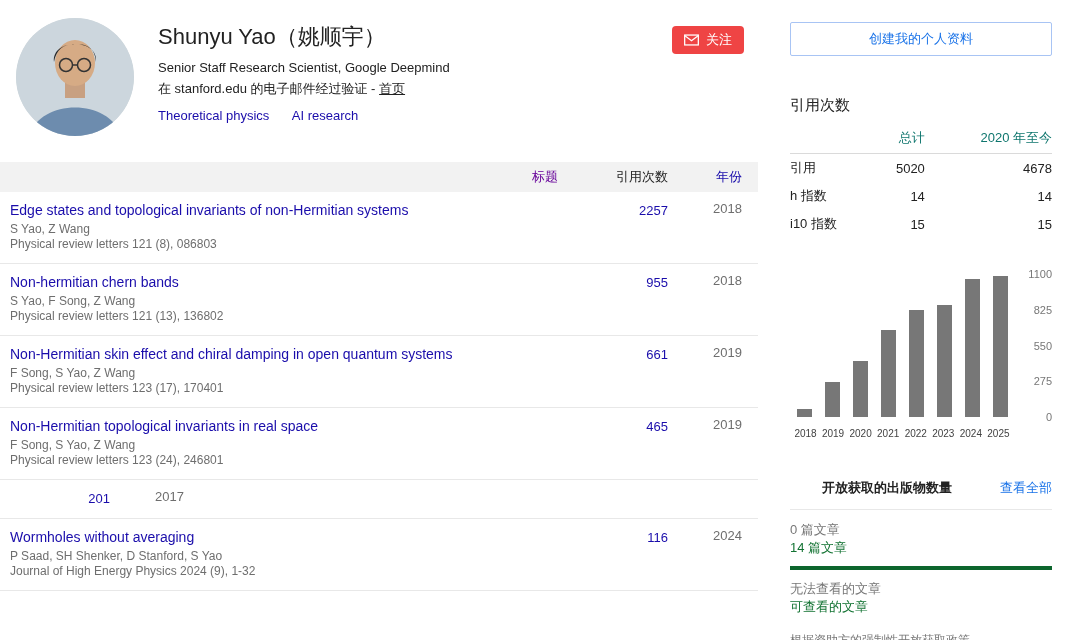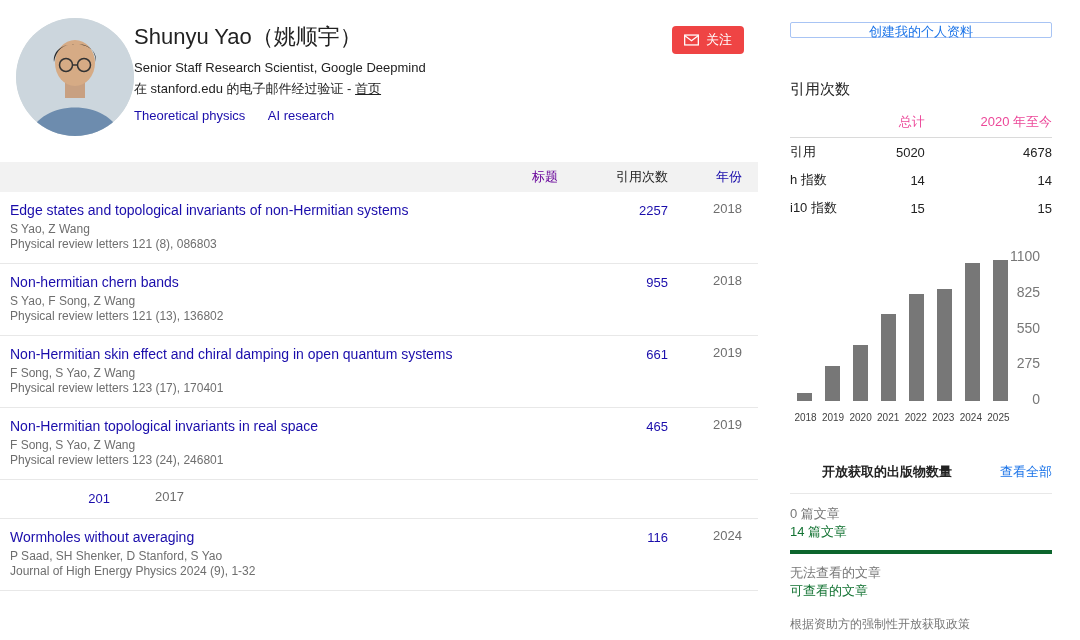--- a/index.html
+++ b/index.html
@@ -5,21 +5,21 @@
   * { box-sizing: border-box; margin: 0; padding: 0; }
   html, body { width: 1080px; height: 640px; overflow: hidden; background: #fff; }
   body { font-family: "Liberation Sans", sans-serif; color: #222; }
   .page { display: flex; width: 1080px; }
 
   
   .main { width: 758px; flex: 0 0 758px; }
 
   .profile-header { display: flex; padding: 18px 8px 26px 16px; }
   .avatar { width: 118px; height: 118px; border-radius: 50%; overflow: hidden; flex: none; cursor: pointer; background: #cfd8dc; }
-  .profile-info { flex: 1; padding-top: 4px; }
+  .profile-info { margin-left: 24px; flex: 1; padding-top: 4px; }
   .name { font-size: 22px; color: #222; margin-bottom: 8px; }
   .affiliation { font-size: 13px; color: #222; margin-bottom: 5px; }
   .verified { font-size: 13px; color: #222; margin-bottom: 8px; }
   .verified a { color: #222; text-decoration: underline; cursor: pointer; }
   .interests a { font-size: 13px; color: #1a0dab; margin-right: 18px; text-decoration: none; cursor: pointer; }
   .follow-btn { align-self: flex-start; margin-top: 8px; margin-right: 6px; background: #ef4444; color: #fff; border: none; border-radius: 4px; height: 28px; padding: 0 12px; font-size: 13px; display: flex; align-items: center; gap: 7px; cursor: pointer; font-family: inherit; flex: none; }
 
   .articles-header { display: flex; align-items: center; background: #f2f2f2; height: 30px; font-size: 13px; }
   .col-title { flex: 1; padding-left: 10px; min-width: 0; }
   .col-cited { width: 110px; text-align: right; flex: none; }
@@ -30,39 +30,39 @@
 
   .article { display: flex; border-bottom: 1px solid #e8e8e8; padding: 9px 0 11px 0; }
   .article-title { font-size: 14px; line-height: 18px; color: #1a0dab; cursor: pointer; margin-bottom: 3px; }
   .article.visited .article-title { color: #660099; }
   .article-meta { font-size: 12px; line-height: 15px; color: #6e6e6e; }
   .article .col-cited a { font-size: 13px; color: #1a0dab; text-decoration: none; cursor: pointer; }
   .article .col-year { font-size: 13px; color: #6e6e6e; }
 
   
   .sidebar { flex: 0 0 262px; width: 262px; margin-left: 32px; }
-  .create-profile { margin-top: 22px; width: 100%; height: 16px; background: #fff; border: 1px solid #a8c4f4; border-radius: 2px; color: #1a73e8; font-size: 13px; cursor: pointer; font-family: inherit; }
+  .create-profile { margin-top: 22px; width: 100%; height: 34px; background: #fff; border: 1px solid #a8c4f4; border-radius: 2px; color: #1a73e8; font-size: 13px; cursor: pointer; font-family: inherit; }
 
   .section-heading { font-size: 15px; color: #222; }
   .citations-heading { margin-top: 40px; cursor: pointer; }
 
   table.stats { width: 100%; border-collapse: collapse; margin-top: 8px; font-size: 13px; }
-  table.stats th { font-weight: normal; color: #ec4899; text-align: right; padding: 6px 0; border-bottom: 1px solid #dadada; }
+  table.stats th { font-weight: normal; color: #0f766e; text-align: right; padding: 6px 0; border-bottom: 1px solid #dadada; }
   table.stats th.lbl, table.stats td.lbl { text-align: left; }
   table.stats td { color: #222; text-align: right; padding: 5px 0; }
   table.stats td.lbl { color: #222; cursor: pointer; }
 
   .chart { position: relative; margin-top: 36px; height: 165px; }
   .chart-bars { position: absolute; left: 2px; right: 40px; top: 0; bottom: 22px; display: flex; justify-content: space-between; align-items: flex-end; }
   .bar-slot { width: 24px; height: 100%; display: flex; flex-direction: column; justify-content: flex-end; cursor: pointer; }
   .bar { width: 15px; margin: 0 auto; background: #777; }
   .chart-xlabels { position: absolute; left: 2px; right: 40px; bottom: 0; display: flex; justify-content: space-between; }
   .xlabel { width: 27px; text-align: center; font-size: 10px; color: #424242; }
   .chart-yticks { position: absolute; right: 0; top: 0; bottom: 22px; width: 36px; }
-  .ytick { position: absolute; right: 12px; font-size: 14px; color: #777; }
+  .ytick { position: absolute; right: 0; font-size: 11px; color: #777; }
 
   .oa-section { margin-top: 40px; }
   .oa-header { display: flex; justify-content: space-between; align-items: baseline; padding-bottom: 12px; }
   .oa-heading { font-size: 13px; font-weight: bold; color: #222; margin-left: 32px; }
   .view-all { font-size: 13px; color: #1a73e8; text-decoration: none; cursor: pointer; }
   .oa-row { display: flex; justify-content: space-between; font-size: 13px; flex-direction: column; }
   .oa-row.counts { border-top: 1px solid #e8e8e8; padding-top: 11px; }
   .oa-gray { color: #777; }
   .oa-green { color: #137333; }
   .oa-bar { height: 4px; background: #dadce0; margin-top: 9px; margin-bottom: 10px; position: relative; }

